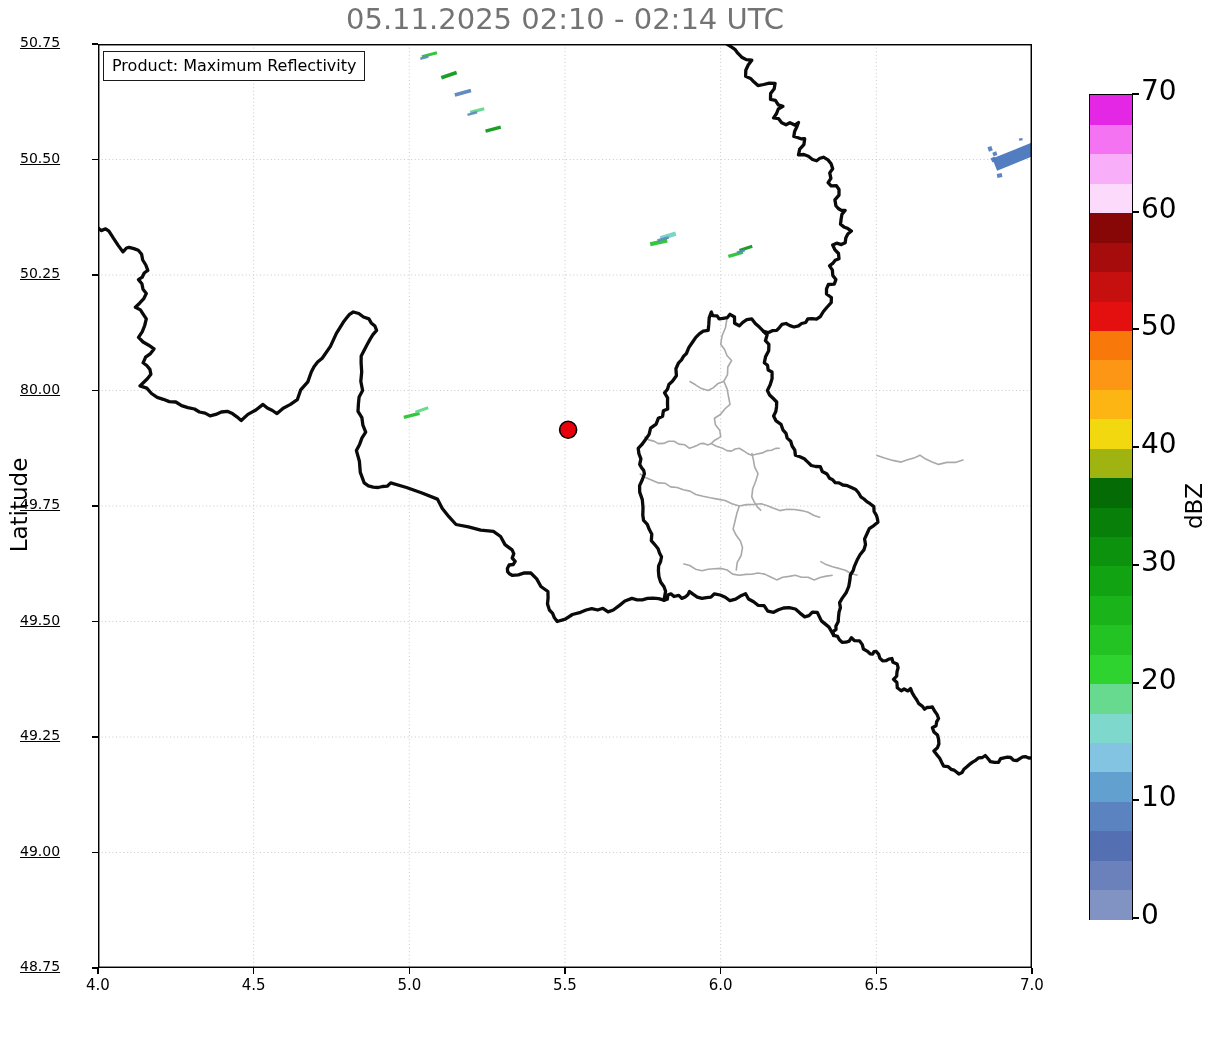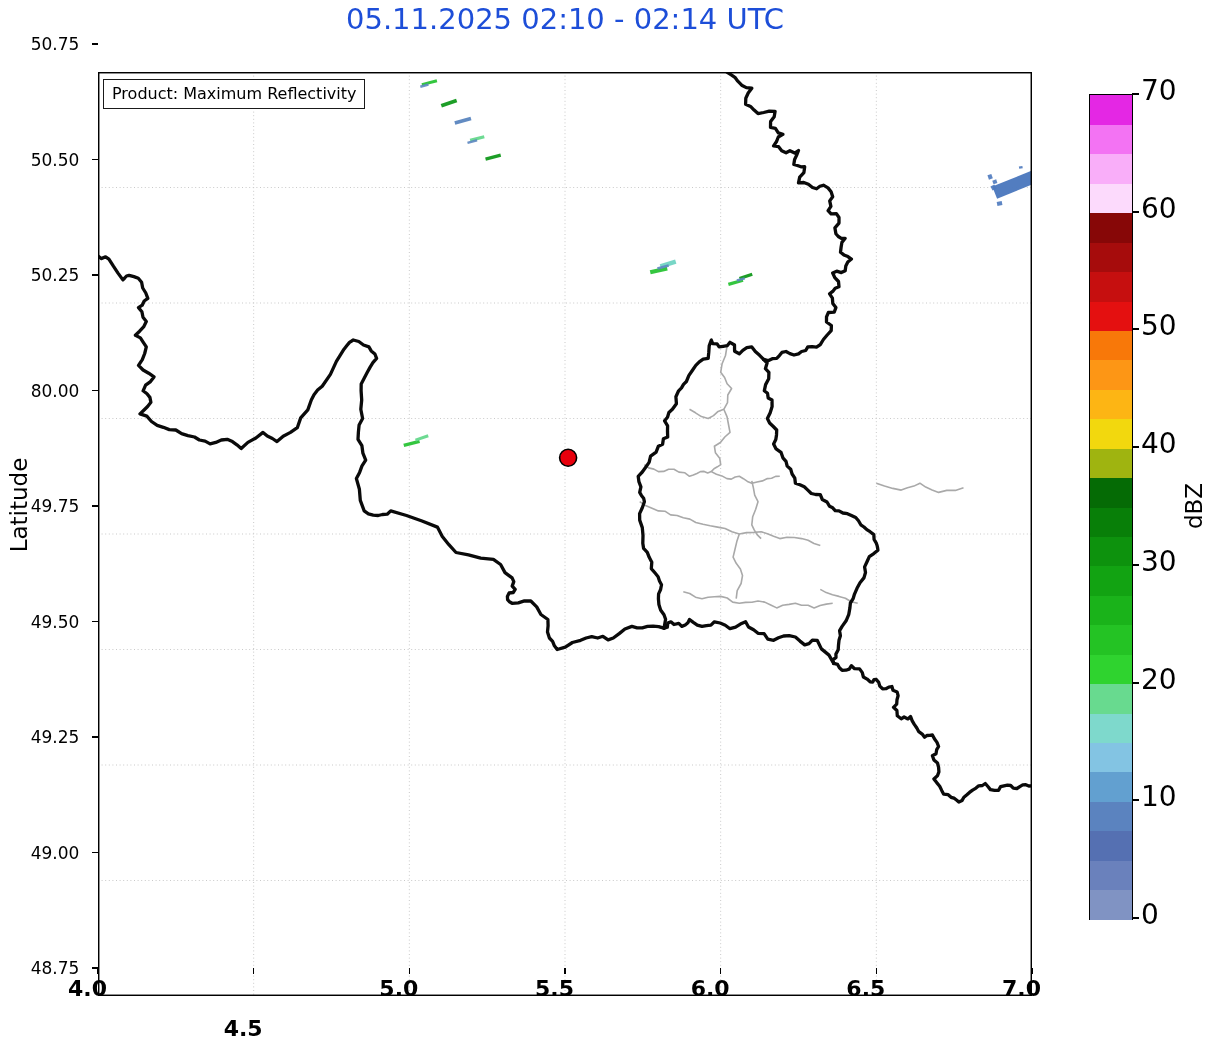--- a/index.html
+++ b/index.html
@@ -1,25 +1,25 @@
 <!DOCTYPE html>
 <html><head>
 <meta charset="utf-8">
 <style>
   html,body{margin:0;padding:0;background:#ffffff;}
   #fig{position:relative;width:1219px;height:1040px;background:#ffffff;
        font-family:"DejaVu Sans","Liberation Sans",sans-serif;color:#000;overflow:hidden;}
   #title{position:absolute;left:98px;top:2px;width:934px;text-align:center;
-         font-size:29px;color:#1d4ed8;white-space:nowrap;}
-  #plot{position:absolute;left:98px;top:44px;width:934px;height:924px;margin-top:28px;}
+         font-size:29px;color:#737373;white-space:nowrap;}
+  #plot{position:absolute;left:98px;top:44px;width:934px;height:924px;}
   #plot svg{position:absolute;left:0;top:0;}
   #infobox{position:absolute;left:5px;top:7px;background:#ffffff;border:1.5px solid #1a1a1a;
            padding:3px 8px 4px 8px;font-size:16px;line-height:1.32;z-index:5;}
-  .xticklab{position:absolute;width:60px;font-size:22px;font-weight:bold;}
-  .yticklab{position:absolute;width:70px;text-align:center;font-size:17px;}
+  .xticklab{position:absolute;width:60px;text-align:center;font-size:15px;}
+  .yticklab{position:absolute;width:70px;text-align:left;font-size:14px;text-decoration:underline;}
   .tickmark{position:absolute;background:#000;}
   #xlabel{position:absolute;left:98px;top:998px;width:934px;text-align:center;font-size:23px;}
   #ylabel{position:absolute;left:-36px;top:492px;width:110px;text-align:center;font-size:23px;
           transform:rotate(-90deg);}
   #cbar{position:absolute;left:1089px;top:94px;width:42px;height:824px;border:1.4px solid #000;}
   .cbseg{position:absolute;left:0;width:100%;}
   .cbticklab{position:absolute;left:1141px;font-size:28px;text-align:right;}
   .cbtick{position:absolute;width:7px;height:2px;background:#000;left:1132px;}
   #cblabel{position:absolute;left:1136px;top:491px;width:120px;height:30px;text-align:center;
            font-size:23px;transform:rotate(-90deg);}
@@ -975,21 +975,21 @@
       <div class="cbseg" style="top: 117.714px; height: 30.0286px; background: rgb(135, 7, 7);"></div>
       <div class="cbseg" style="top: 88.2857px; height: 30.0286px; background: rgb(252, 218, 252);"></div>
       <div class="cbseg" style="top: 58.8571px; height: 30.0286px; background: rgb(249, 174, 249);"></div>
       <div class="cbseg" style="top: 29.4286px; height: 30.0286px; background: rgb(243, 115, 243);"></div>
       <div class="cbseg" style="top: 0px; height: 30.0286px; background: rgb(228, 39, 228);"></div>
     </div>
   <div id="cblabel">dBZ</div>
 <div class="tickmark" style="left: 97.25px; top: 968px; width: 1.5px; height: 6px;"></div>
     <div class="xticklab" style="left: 68px; top: 976px;">4.0</div>
     <div class="tickmark" style="left: 252.917px; top: 968px; width: 1.5px; height: 6px;"></div>
-    <div class="xticklab" style="left: 223.667px; top: 976px; margin-top: 40px;">4.5</div>
+    <div class="xticklab" style="left: 223.667px; top: 976px;">4.5</div>
     <div class="tickmark" style="left: 408.583px; top: 968px; width: 1.5px; height: 6px;"></div>
     <div class="xticklab" style="left: 379.333px; top: 976px;">5.0</div>
     <div class="tickmark" style="left: 564.25px; top: 968px; width: 1.5px; height: 6px;"></div>
     <div class="xticklab" style="left: 535px; top: 976px;">5.5</div>
     <div class="tickmark" style="left: 719.917px; top: 968px; width: 1.5px; height: 6px;"></div>
     <div class="xticklab" style="left: 690.667px; top: 976px;">6.0</div>
     <div class="tickmark" style="left: 875.583px; top: 968px; width: 1.5px; height: 6px;"></div>
     <div class="xticklab" style="left: 846.333px; top: 976px;">6.5</div>
     <div class="tickmark" style="left: 1031.25px; top: 968px; width: 1.5px; height: 6px;"></div>
     <div class="xticklab" style="left: 1002px; top: 976px;">7.0</div>

